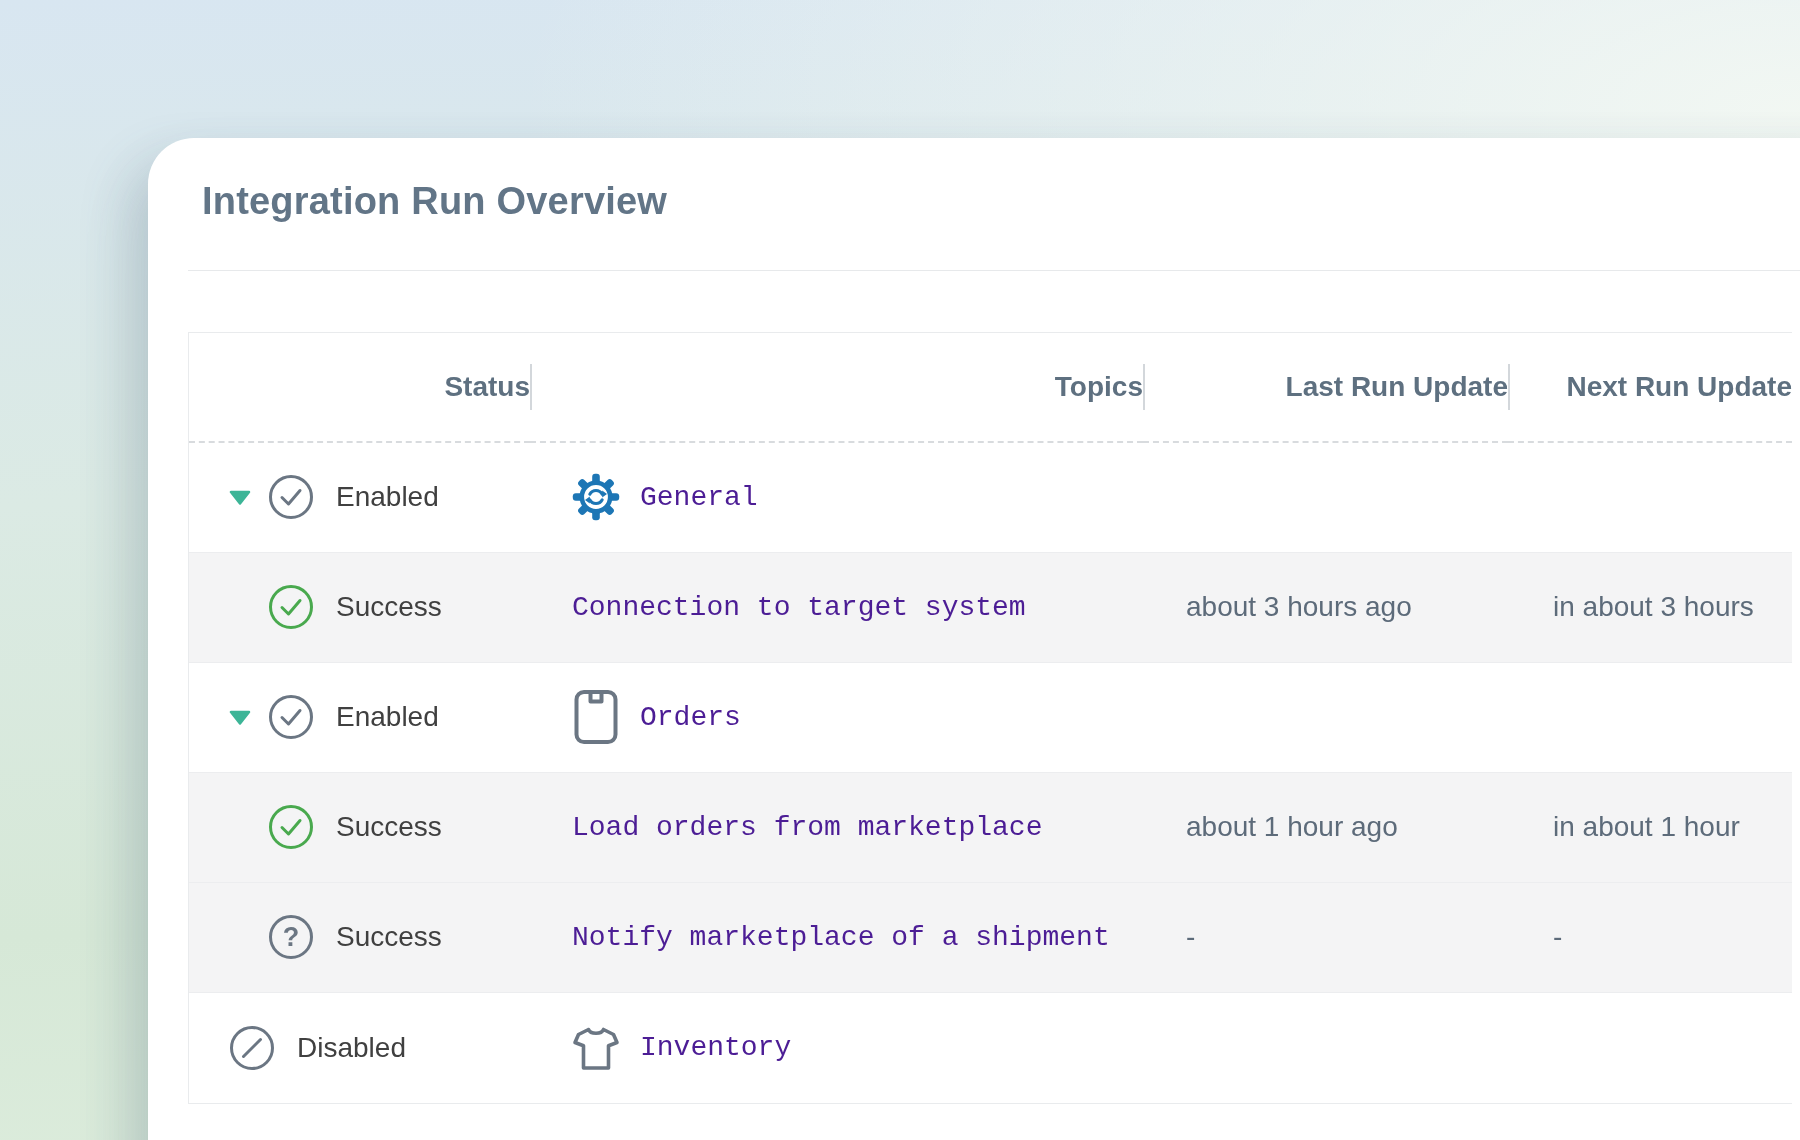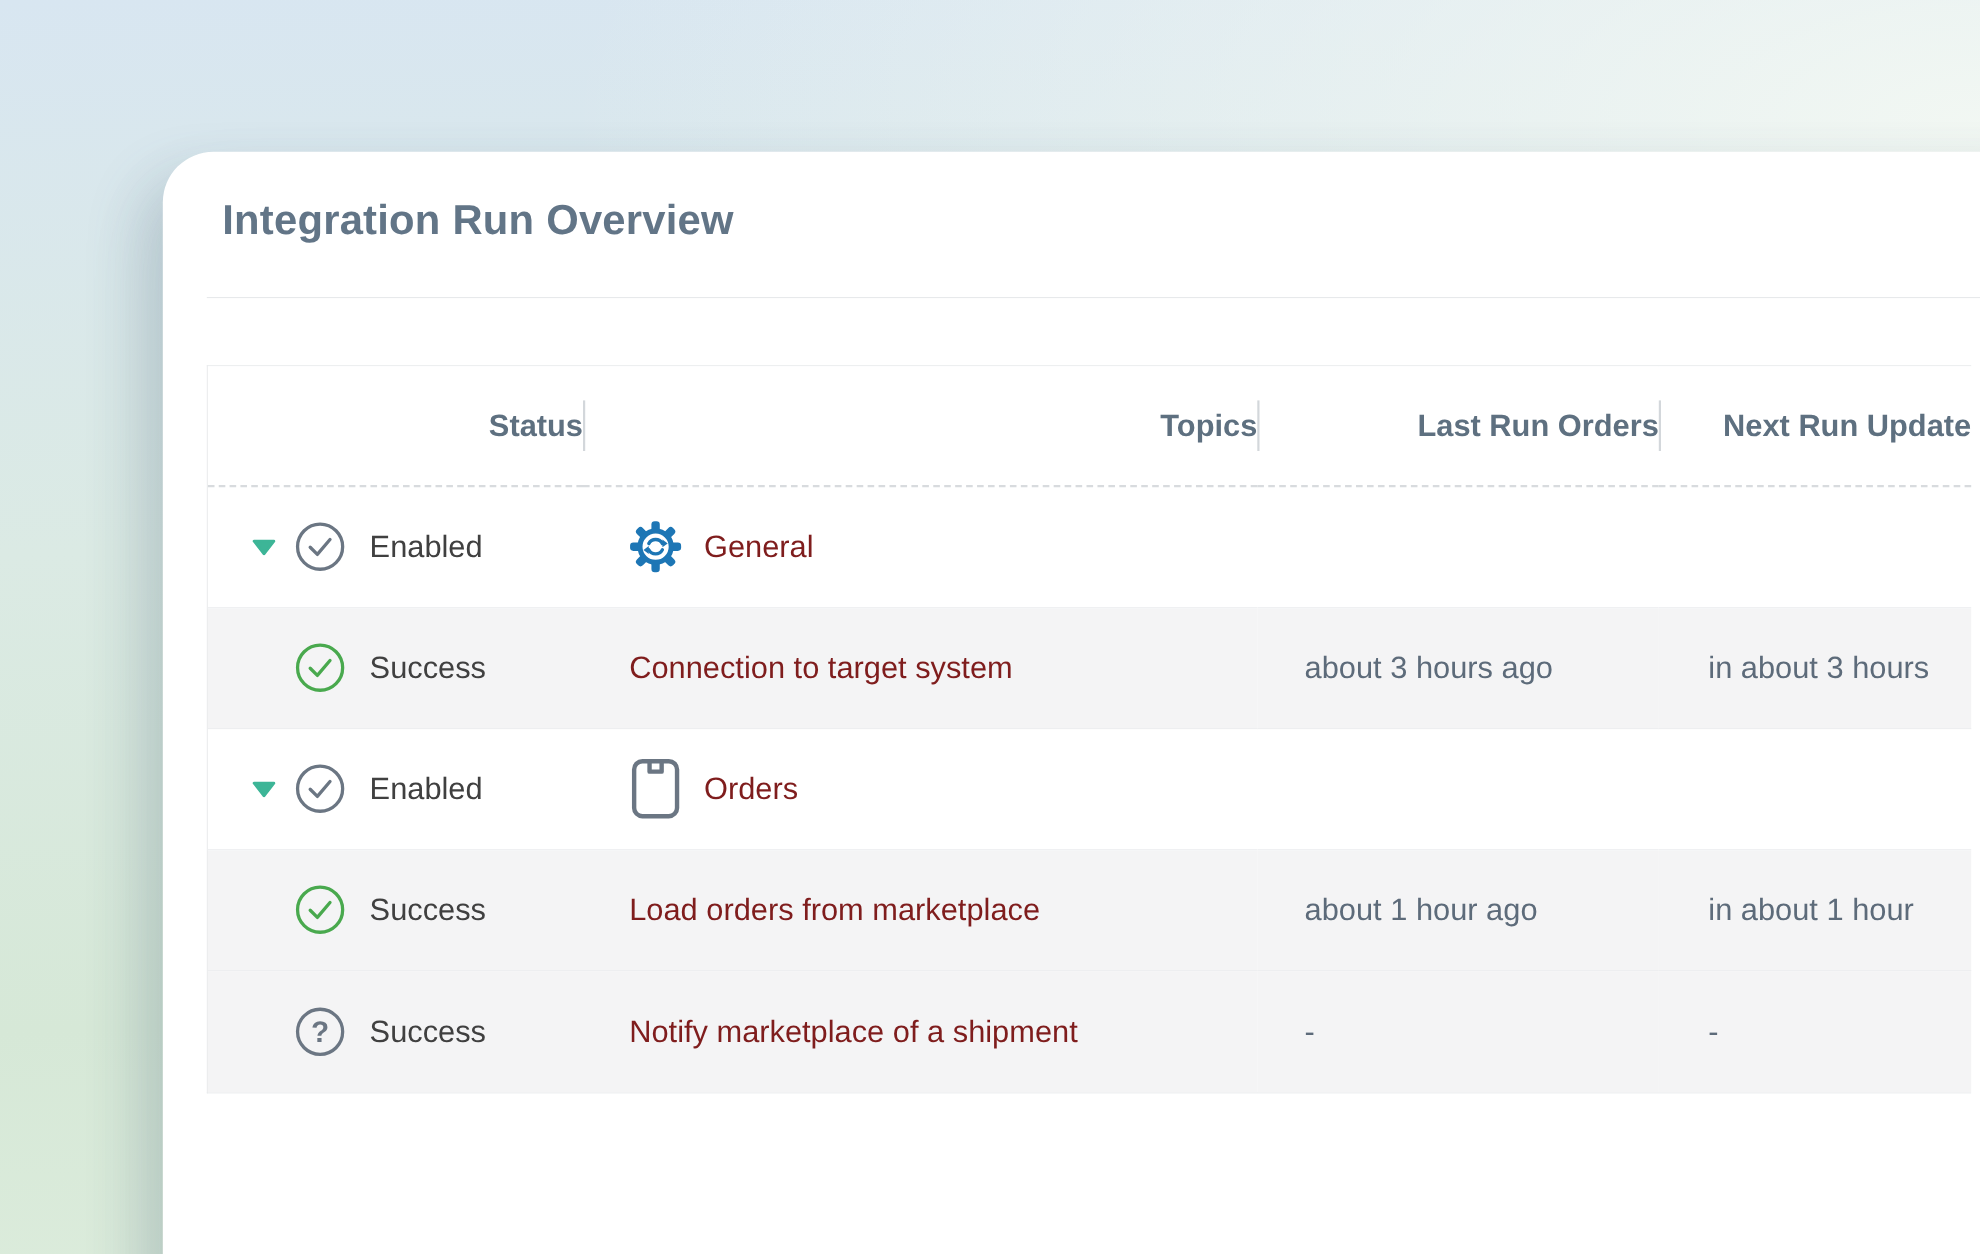--- a/index.html
+++ b/index.html
@@ -54,21 +54,21 @@
   td.c-status .cell { padding-left:40px; }
   td.c-topic  .cell { padding-left:42px; }
   td.c-last { padding-left:43px; }
   td.c-next { padding-left:45px; }
 
   .caret { width:22px; margin-right:17px; display:flex; align-items:center; cursor:pointer; }
   .caret-spacer { width:39px; flex:0 0 39px; }
   .sicon { width:46px; height:46px; margin-right:22px; display:flex; }
   .slabel { color:#404040; }
   .ticon { width:48px; margin-right:20px; display:flex; justify-content:center; }
-  .tlabel { color:#7f1d1d; }
+  .tlabel { color:#4c1d95;font-family:Liberation Mono, monospace; }
 </style>
 </head>
 <body>
 
 <div class="stage">
   <div class="card">
 
     <h1>Integration Run Overview</h1>
     <div class="title-divider"></div>
 
@@ -77,21 +77,21 @@
         <colgroup>
             <col class="c1">
             <col class="c2">
             <col class="c3">
             <col class="c4">
           </colgroup>
         <thead>
           <tr>
             <th class="h-status"><span>Status</span></th>
             <th class="h-topics divided"><span>Topics</span></th>
-            <th class="h-last divided"><span>Last Run Orders</span></th>
+            <th class="h-last divided"><span>Last Run Update</span></th>
             <th class="h-next divided"><span>Next Run Update</span></th>
           </tr>
         </thead>
         <tbody>
 
           <tr>
             <td class="c-status">
                 <div class="cell">
               <span class="caret">
                 <svg width="22" height="15" viewBox="0 0 22 15">
@@ -230,18 +230,43 @@
               </td>
             <td class="c-topic">
                 <div class="cell">
               <span class="tlabel">Notify marketplace of a shipment</span>
             </div>
               </td>
             <td class="c-last">-</td>
             <td class="c-next">-</td>
           </tr>
 
+          <tr>
+            <td class="c-status">
+                <div class="cell">
+              <span class="sicon">
+                <svg width="46" height="46" viewBox="0 0 46 46">
+                      <circle cx="23" cy="23" r="20.5" fill="none" stroke="#6b7683" stroke-width="3"></circle>
+                      <path d="M14.5 31.5 L31.5 14.5" fill="none" stroke="#6b7683" stroke-width="3" stroke-linecap="round"></path>
+                    </svg>
+              </span>
+              <span class="slabel">Disabled</span>
+            </div>
+              </td>
+            <td class="c-topic">
+                <div class="cell">
+              <span class="ticon">
+                <svg width="48" height="50" viewBox="0 0 48 50">
+                      <path d="M16.5 6.5 L6.5 11.5 L3 19.5 L11.5 22.8 L11.5 45 L36.5 45 L36.5 22.8 L45 19.5 L41.5 11.5 L31.5 6.5 C29.5 11.5 18.5 11.5 16.5 6.5 Z" fill="none" stroke="#6b7683" stroke-width="3.6" stroke-linejoin="round"></path>
+                    </svg>
+              </span>
+              <span class="tlabel">Inventory</span>
+            </div>
+              </td>
+            <td class="c-last"></td>
+            <td class="c-next"></td>
+          </tr>
 
         </tbody>
       </table>
     </div>
   </div>
 </div>
 
 </body></html>

